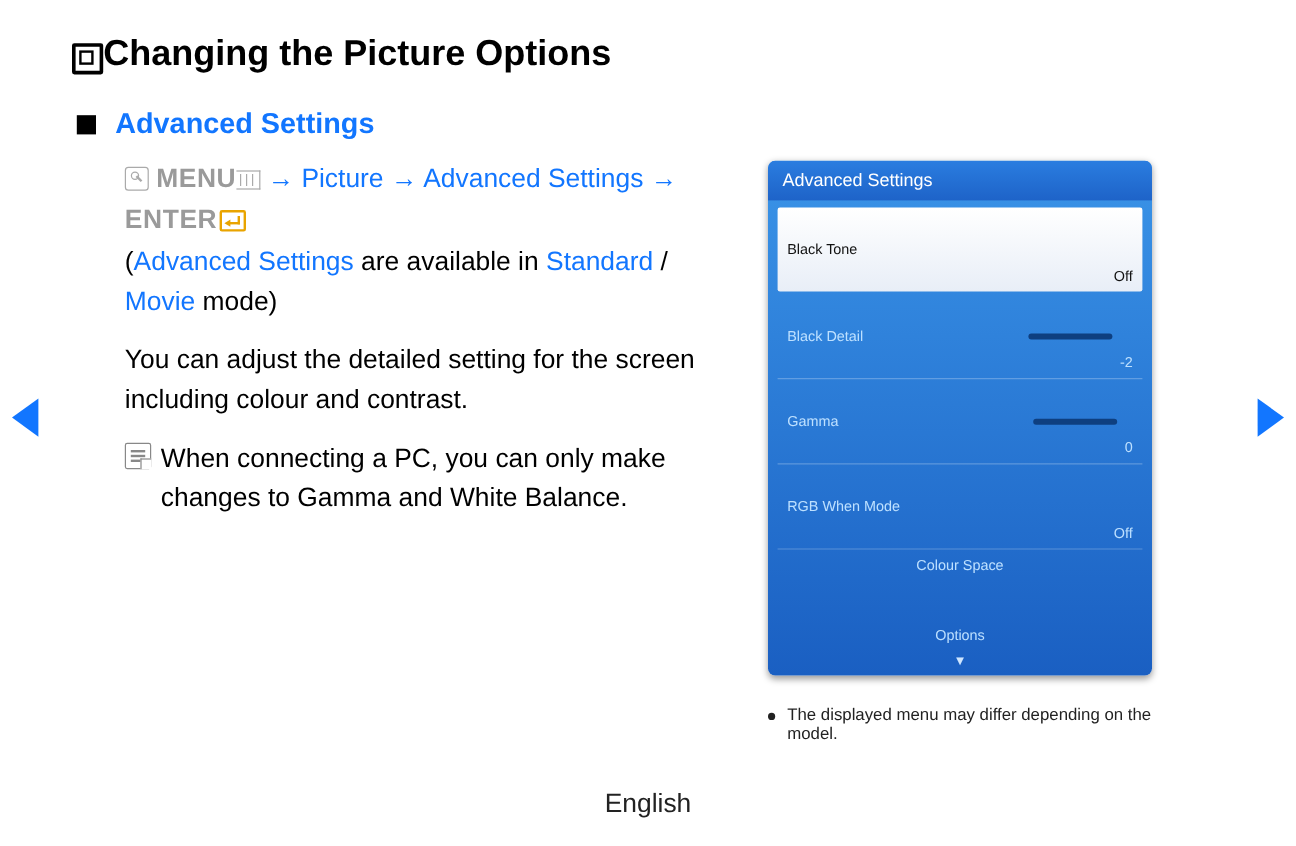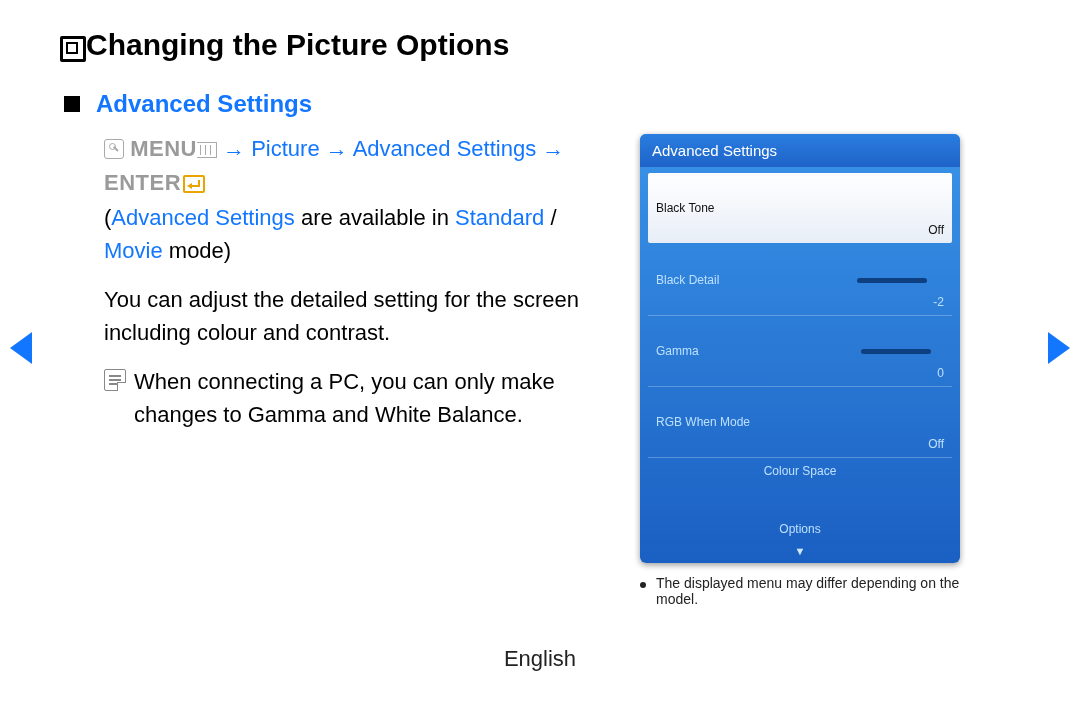--- a/index.html
+++ b/index.html
@@ -228,21 +228,21 @@
     color:#cfe6ff;
     font-size:11px;
     line-height:1;
     padding:2px 0 0 0;
   }
   .osd-caption{
     display:flex;
     gap:10px;
     font-size:14px;
     color:#222;
-    margin-top:12px;
+    margin-top:24px;
     width:320px;
   }
   .osd-caption .dot{
     flex:0 0 auto;
     width:6px;height:6px;border-radius:50%;background:#222;margin-top:7px;
   }
   .nav-left, .nav-right{
     position:absolute;
     top:332px;
     width:0;height:0;
@@ -252,21 +252,21 @@
   .nav-left{
     left:10px;
     border-right:22px solid #1276ff;
   }
   .nav-right{
     right:10px;
     border-left:22px solid #1276ff;
   }
   .footer{
     position:absolute;
-    bottom:33px;
+    bottom:22px;
     left:0;right:0;
     text-align:center;
     font-size:22px;
     color:#222;
     margin-top:35px;
   }
 </style>
 </head>
 <body>
 

